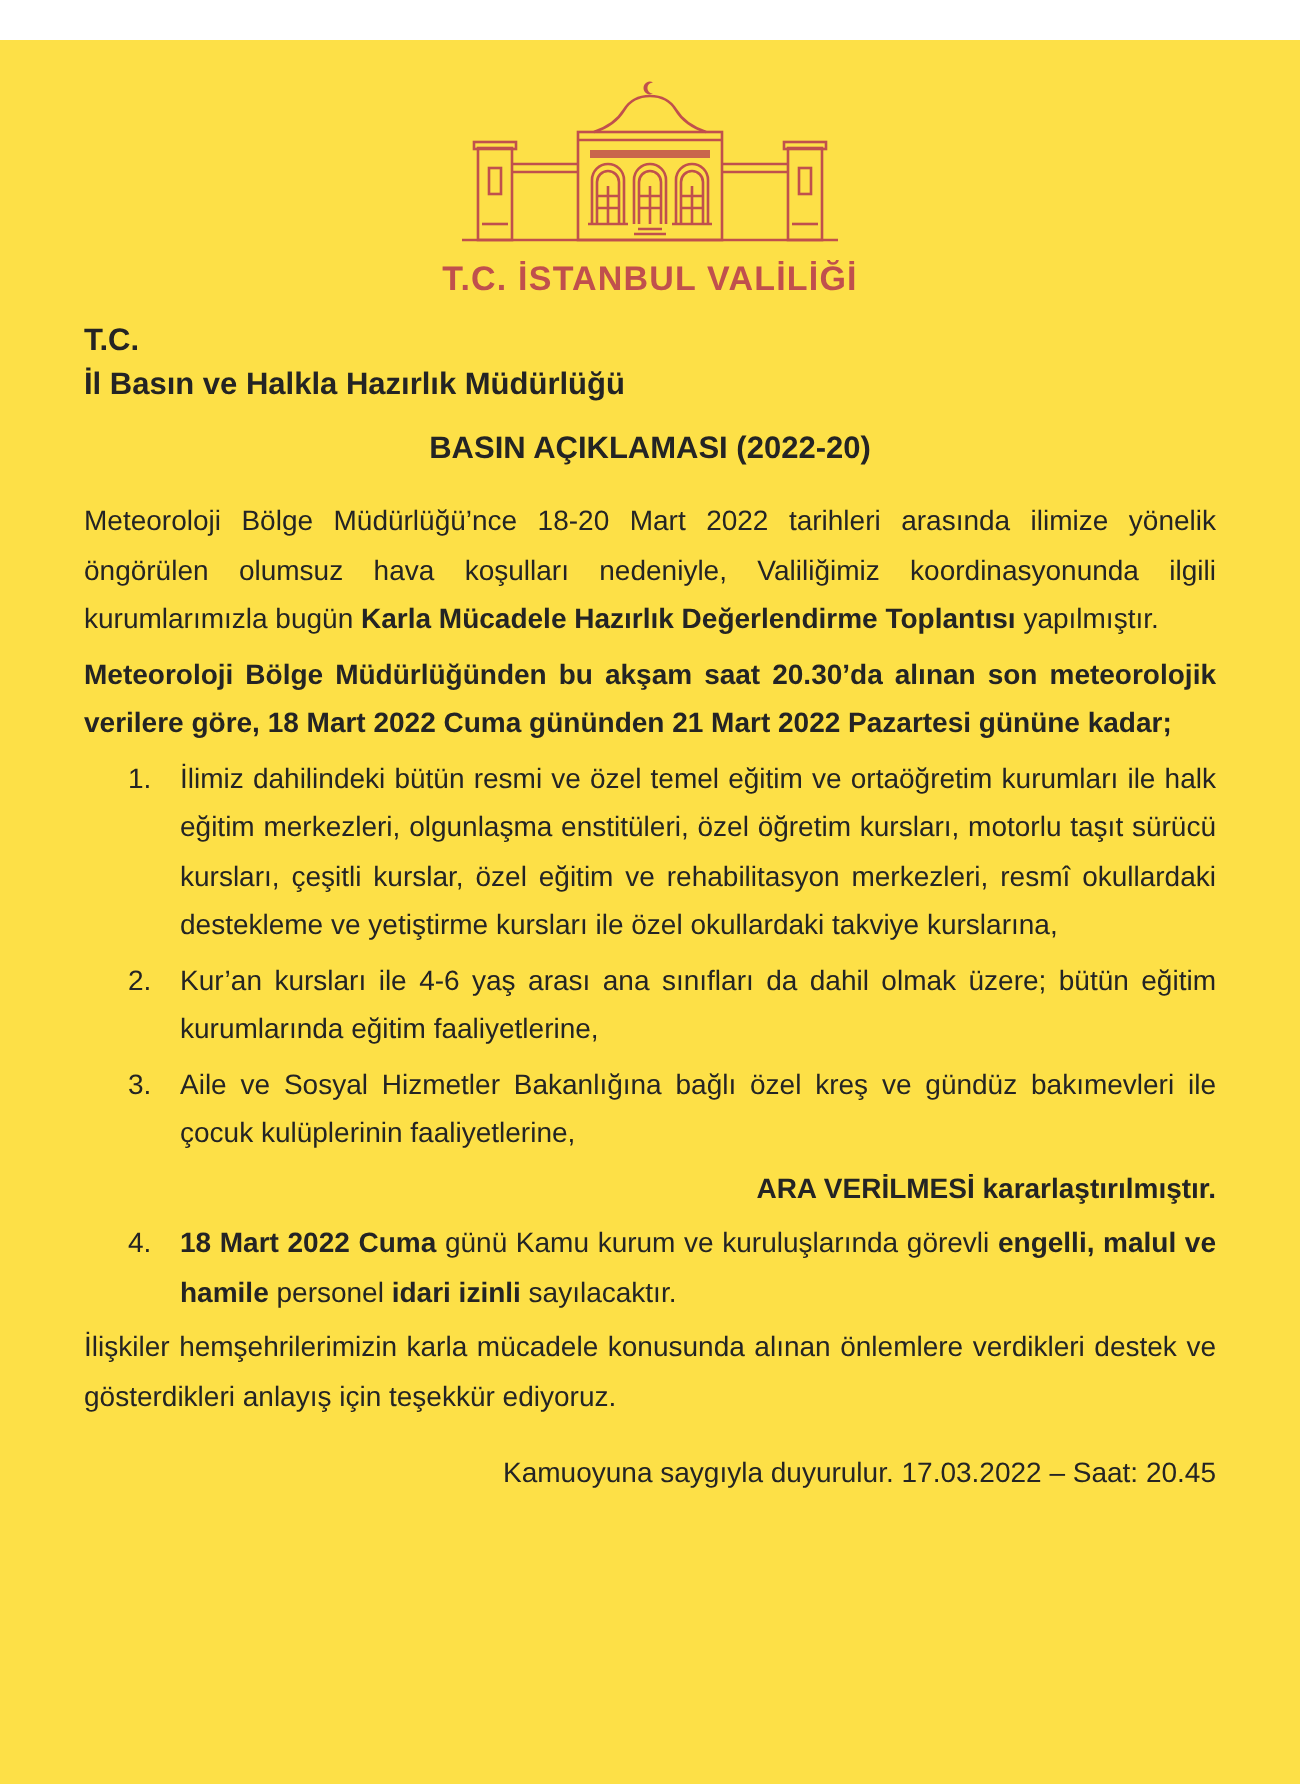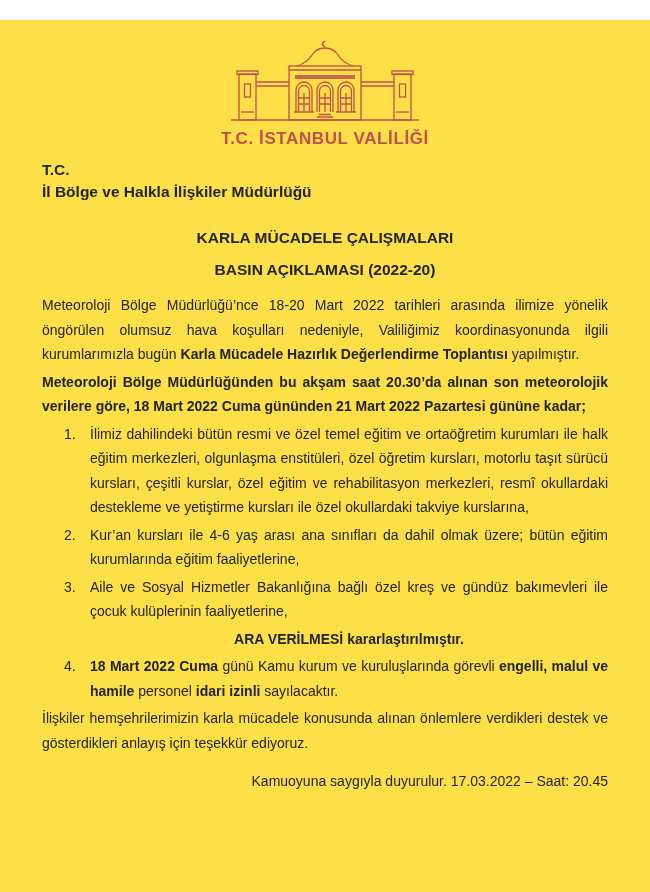--- a/index.html
+++ b/index.html
@@ -17,21 +17,21 @@
   .doc-header{margin-top:10px;font-weight:700;font-size:15.5px;line-height:22px;}
   .doc-titles{text-align:center;font-weight:700;font-size:15.5px;}
   .title{line-height:22px;}
   .title-subject{margin-top:24px;}
   .title-release{margin-top:10px;}
   .doc-body{margin-top:12px;font-size:14px;line-height:24.5px;}
   .para{text-align:justify;margin:0 0 3px 0;}
   .signoff{text-align:right;margin-top:14px;}
   .li{position:relative;margin:0 0 3px 48px;text-align:justify;}
   .li .num{position:absolute;left:-26px;top:0;}
-  .decision{font-weight:700;margin:0 0 3px 48px;text-align:center;}
+  .decision{font-weight:700;margin:0 0 3px 48px;text-align:right;}
   b{font-weight:700;}
 </style>
 </head>
 <body>
 
 <div class="page">
 
   <div class="logo-wrap">
     <svg width="196" height="84" viewBox="0 0 196 84" xmlns="http://www.w3.org/2000/svg" aria-hidden="true">
       <g fill="none" stroke="#c0504d" stroke-width="1.3">
@@ -73,25 +73,24 @@
 
       <rect x="68" y="35" width="60" height="4" fill="#c0504d" opacity="0.85"></rect>
 
       <path d="M99.5 1.2 A3.2 3.2 0 1 0 99.5 6.8 A2.6 2.6 0 1 1 99.5 1.2 Z" fill="#c0504d"></path>
     </svg>
     <div class="logo-caption">T.C. İSTANBUL VALİLİĞİ</div>
   </div>
 
   <div class="doc-header">
     <div>T.C.</div>
-    <div>İl Bölge ve Halkla İlişkiler Müdürlüğü</div>
+    <div>İl Basın ve Halkla Hazırlık Müdürlüğü</div>
   </div>
 
   <div class="doc-titles">
-    <div class="title title-subject">KARLA MÜCADELE ÇALIŞMALARI</div>
     <div class="title title-release">BASIN AÇIKLAMASI (2022-20)</div>
   </div>
 
   <div class="doc-body">
 
     <p class="para"><span>Meteoroloji Bölge Müdürlüğü’nce 18-20 Mart 2022 tarihleri arasında ilimize yönelik öngörülen olumsuz hava koşulları nedeniyle, Valiliğimiz koordinasyonunda ilgili kurumlarımızla bugün </span><b>Karla Mücadele Hazırlık Değerlendirme Toplantısı</b><span> yapılmıştır.</span></p>
 
     <p class="para"><b>Meteoroloji Bölge Müdürlüğünden bu akşam saat 20.30’da alınan son meteorolojik verilere göre, 18 Mart 2022 Cuma gününden 21 Mart 2022 Pazartesi gününe kadar;</b></p>
 
     <div class="li">

